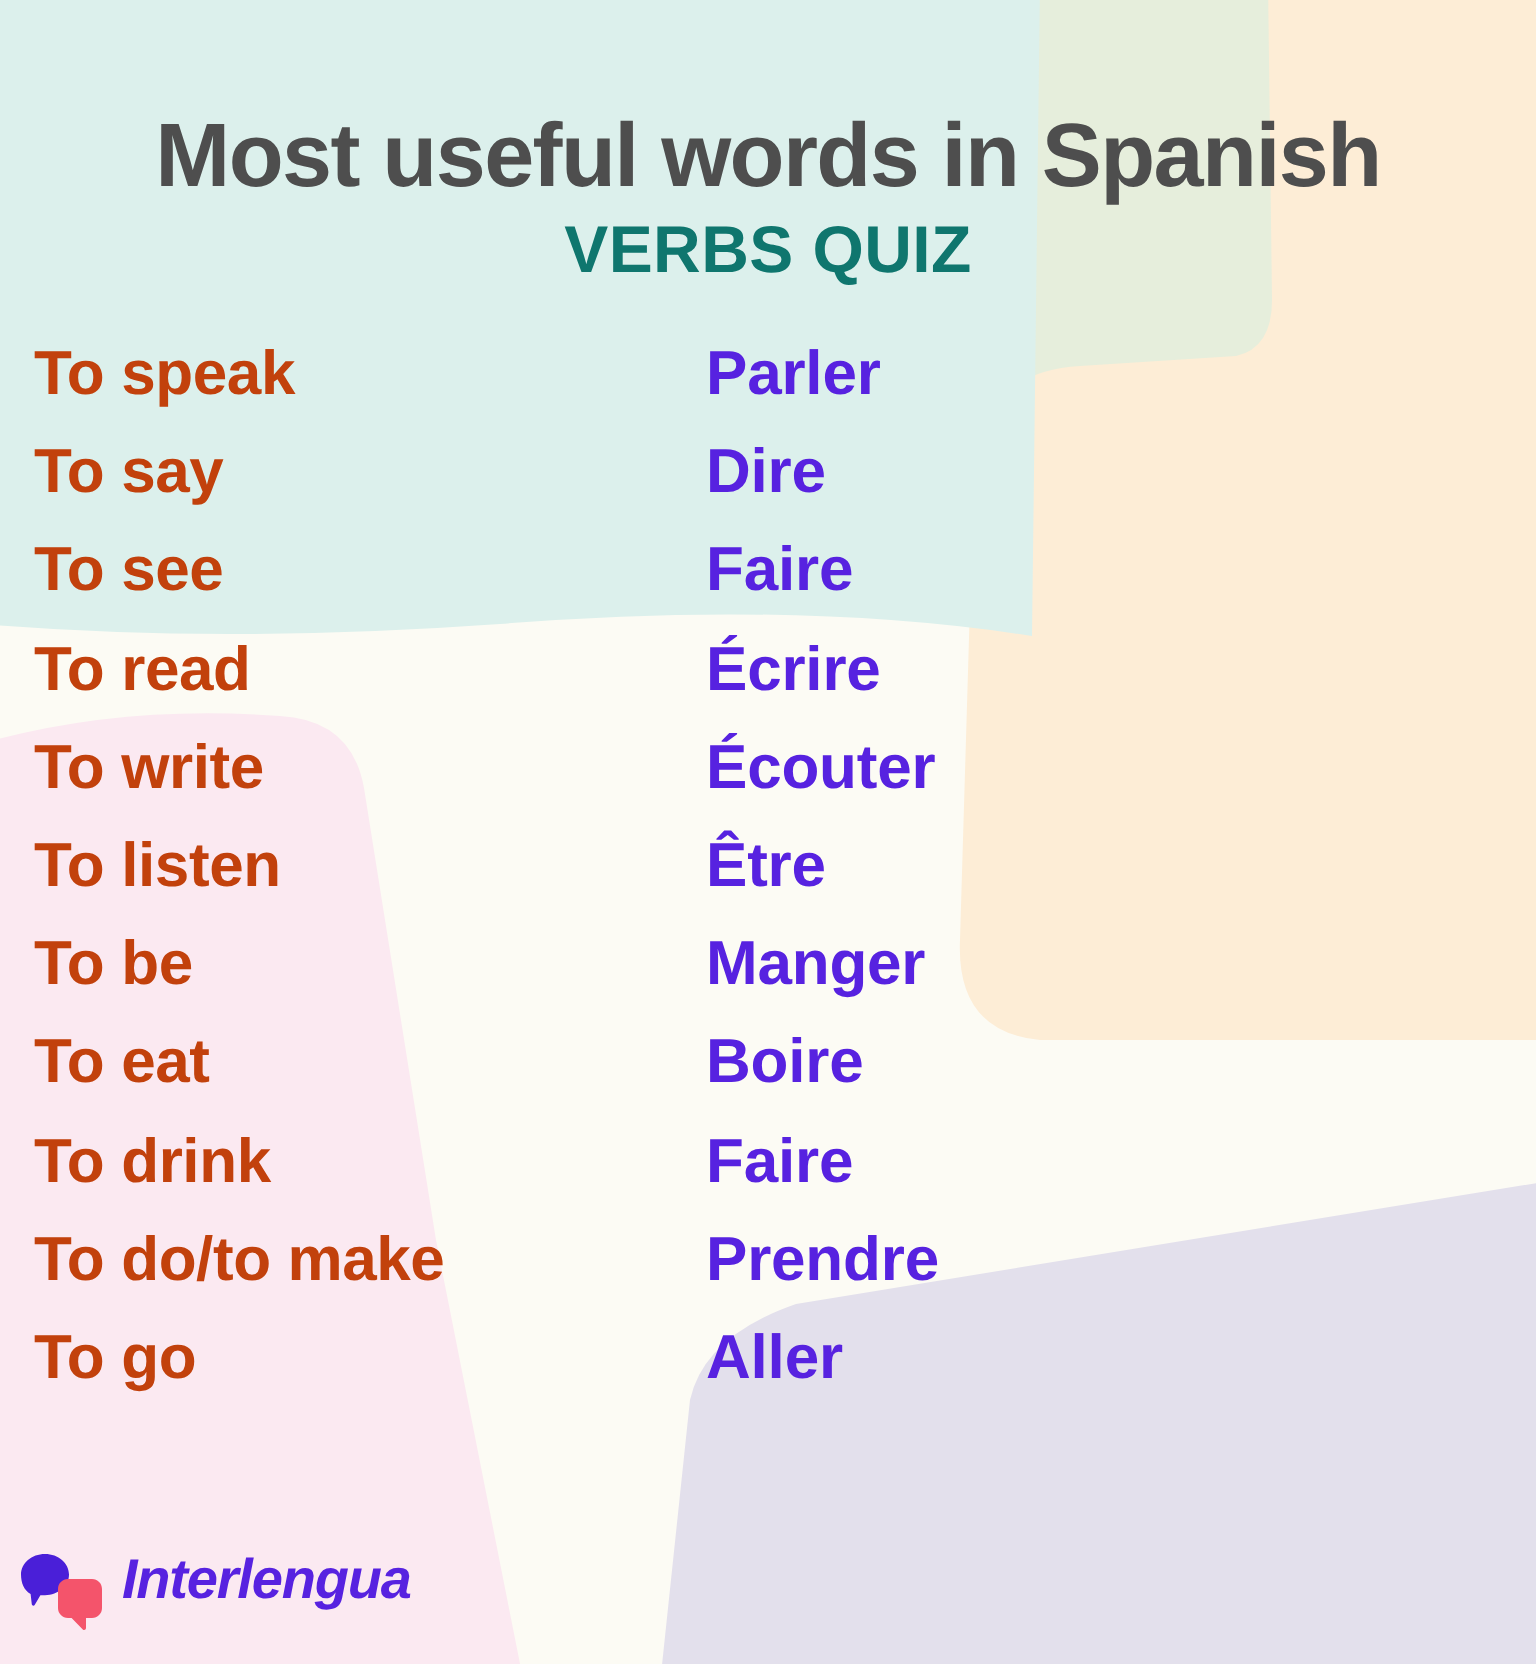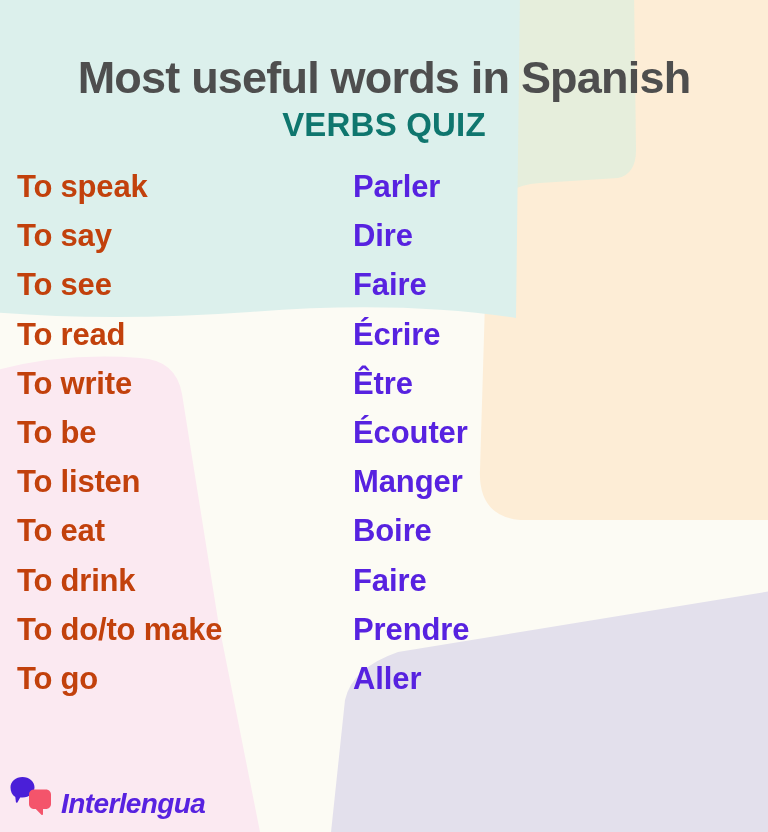--- a/index.html
+++ b/index.html
@@ -88,21 +88,21 @@
     color: #5722E0;
     letter-spacing: -0.1px;
   }
 
   
   .brand {
     position: absolute;
     left: 8px;
     bottom: 14px;
     display: flex;
-    align-items: flex-end;
+    align-items: flex-start;
     gap: 7px;
     z-index: 6;
   }
   .brand-mark {
     width: 46px;
     height: 42px;
     display: block;
     flex: none;
   }
   .brand-name {
@@ -139,35 +139,35 @@
   </div>
 
   <div class="columns">
 
     <div class="col col-source">
       <div class="word">To speak</div>
       <div class="word">To say</div>
       <div class="word">To see</div>
       <div class="word">To read</div>
       <div class="word">To write</div>
+      <div class="word">To listen</div>
       <div class="word">To be</div>
-      <div class="word">To listen</div>
       <div class="word">To eat</div>
       <div class="word">To drink</div>
       <div class="word">To do/to make</div>
       <div class="word">To go</div>
     </div>
 
     <div class="col col-target">
       <div class="word">Parler</div>
       <div class="word">Dire</div>
       <div class="word">Faire</div>
       <div class="word">Écrire</div>
+      <div class="word">Écouter</div>
       <div class="word">Être</div>
-      <div class="word">Écouter</div>
       <div class="word">Manger</div>
       <div class="word">Boire</div>
       <div class="word">Faire</div>
       <div class="word">Prendre</div>
       <div class="word">Aller</div>
     </div>
 
   </div>
 
   <div class="brand">

